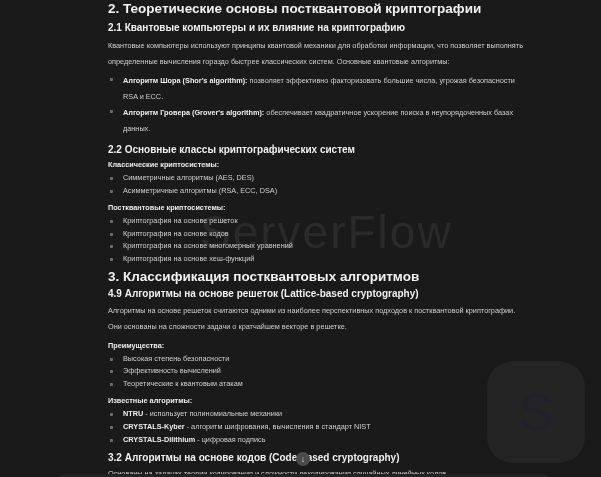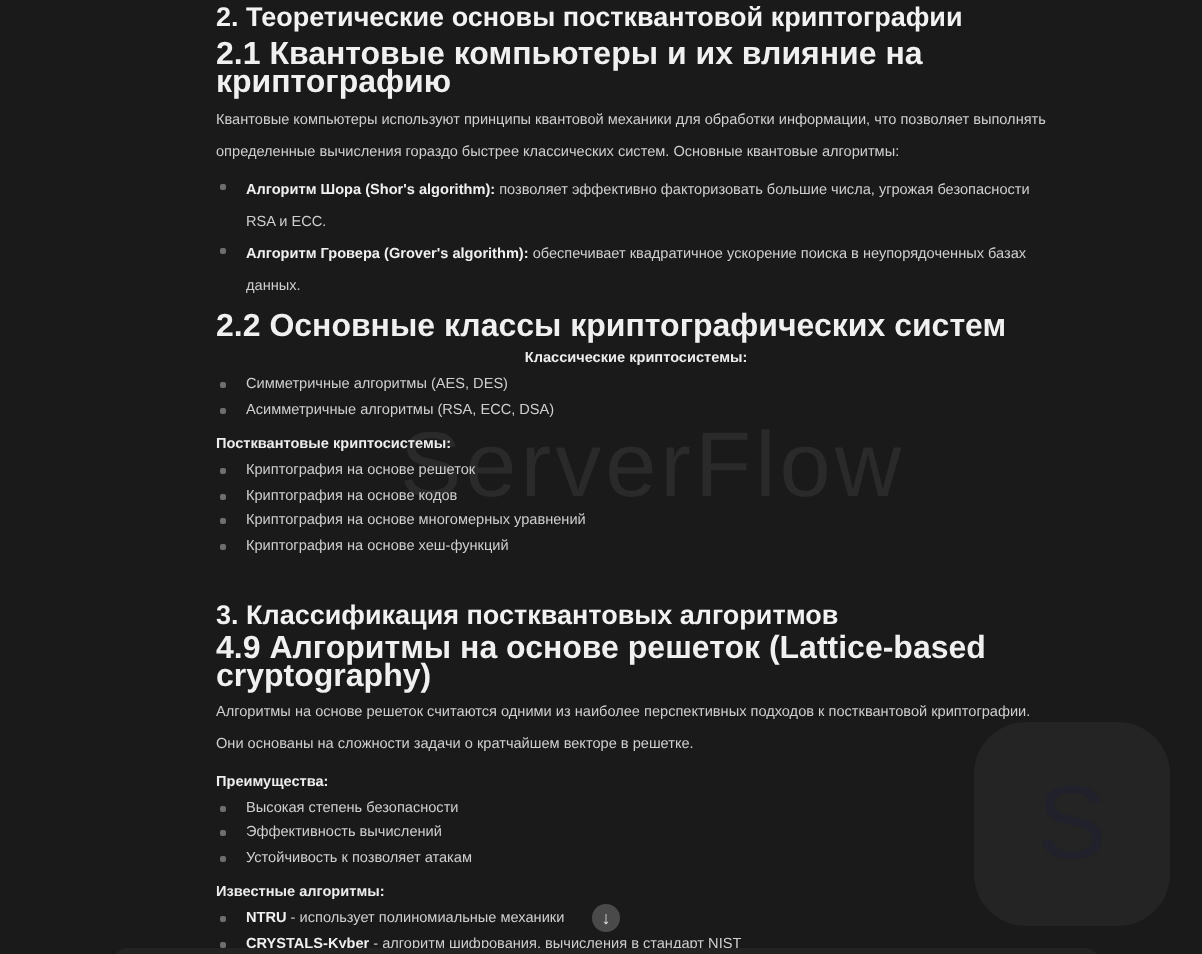--- a/index.html
+++ b/index.html
@@ -56,21 +56,21 @@
     }
     h2 {
       margin: 0;
       font-size: 13.5px;
       font-weight: 700;
       color: #f2f2f2;
       line-height: 16px;
     }
     h3 {
       margin: 0;
-      font-size: 16px;
+      font-size: 10px;
       font-weight: 700;
       color: #f0f0f0;
       line-height: 14px;
     }
     p {
       margin: 0;
       font-size: 7.3px;
       line-height: 16px;
       color: #cfcfcf;
     }
@@ -146,41 +146,41 @@
 
     <h2 style="margin-top:1px;">2. Теоретические основы постквантовой криптографии</h2>
     <h3 style="margin-top:4px;">2.1 Квантовые компьютеры и их влияние на криптографию</h3>
     <p style="margin-top:3px;">Квантовые компьютеры используют принципы квантовой механики для обработки информации, что позволяет выполнять определенные вычисления гораздо быстрее классических систем. Основные квантовые алгоритмы:</p>
     <ul style="margin-top:3px;">
       <li style="line-height:16px;"><b>Алгоритм Шора (Shor's algorithm):</b><span> позволяет эффективно факторизовать большие числа, угрожая безопасности RSA и ECC.</span></li>
       <li style="line-height:16px;"><b>Алгоритм Гровера (Grover's algorithm):</b><span> обеспечивает квадратичное ускорение поиска в неупорядоченных базах данных.</span></li>
     </ul>
 
     <h3 style="margin-top:6px;">2.2 Основные классы криптографических систем</h3>
-    <div class="label" style="margin-top:1px;text-align:center;">Классические криптосистемы:</div>
+    <div class="label" style="margin-top:1px;">Классические криптосистемы:</div>
     <ul>
       <li>Симметричные алгоритмы (AES, DES)</li>
       <li>Асимметричные алгоритмы (RSA, ECC, DSA)</li>
     </ul>
     <div class="label" style="margin-top:4px;">Постквантовые криптосистемы:</div>
     <ul>
       <li>Криптография на основе решеток</li>
       <li>Криптография на основе кодов</li>
       <li>Криптография на основе многомерных уравнений</li>
       <li>Криптография на основе хеш-функций</li>
     </ul>
 
-    <h2 style="margin-top:20px;">3. Классификация постквантовых алгоритмов</h2>
+    <h2 style="margin-top:3px;">3. Классификация постквантовых алгоритмов</h2>
     <h3 style="margin-top:2px;">4.9 Алгоритмы на основе решеток (Lattice-based cryptography)</h3>
     <p style="margin-top:2px;">Алгоритмы на основе решеток считаются одними из наиболее перспективных подходов к постквантовой криптографии. Они основаны на сложности задачи о кратчайшем векторе в решетке.</p>
     <div class="label" style="margin-top:4px;">Преимущества:</div>
     <ul>
       <li>Высокая степень безопасности</li>
       <li>Эффективность вычислений</li>
-      <li>Устойчивость к позволяет атакам</li>
+      <li>Теоретические к квантовым атакам</li>
     </ul>
     <div class="label" style="margin-top:4px;">Известные алгоритмы:</div>
     <ul>
       <li><b>NTRU</b><span> - использует полиномиальные механики</span></li>
       <li><b>CRYSTALS-Kyber</b><span> - алгоритм шифрования, вычисления в стандарт NIST</span></li>
       <li><b>CRYSTALS-Dilithium</b><span> - цифровая подпись</span></li>
     </ul>
 
     <h3 style="margin-top:5px;">3.2 Алгоритмы на основе кодов (Code-based cryptography)</h3>
     <p style="margin-top:1px;">Основаны на задачах теории кодирования и сложности декодирования случайных линейных кодов.</p>

